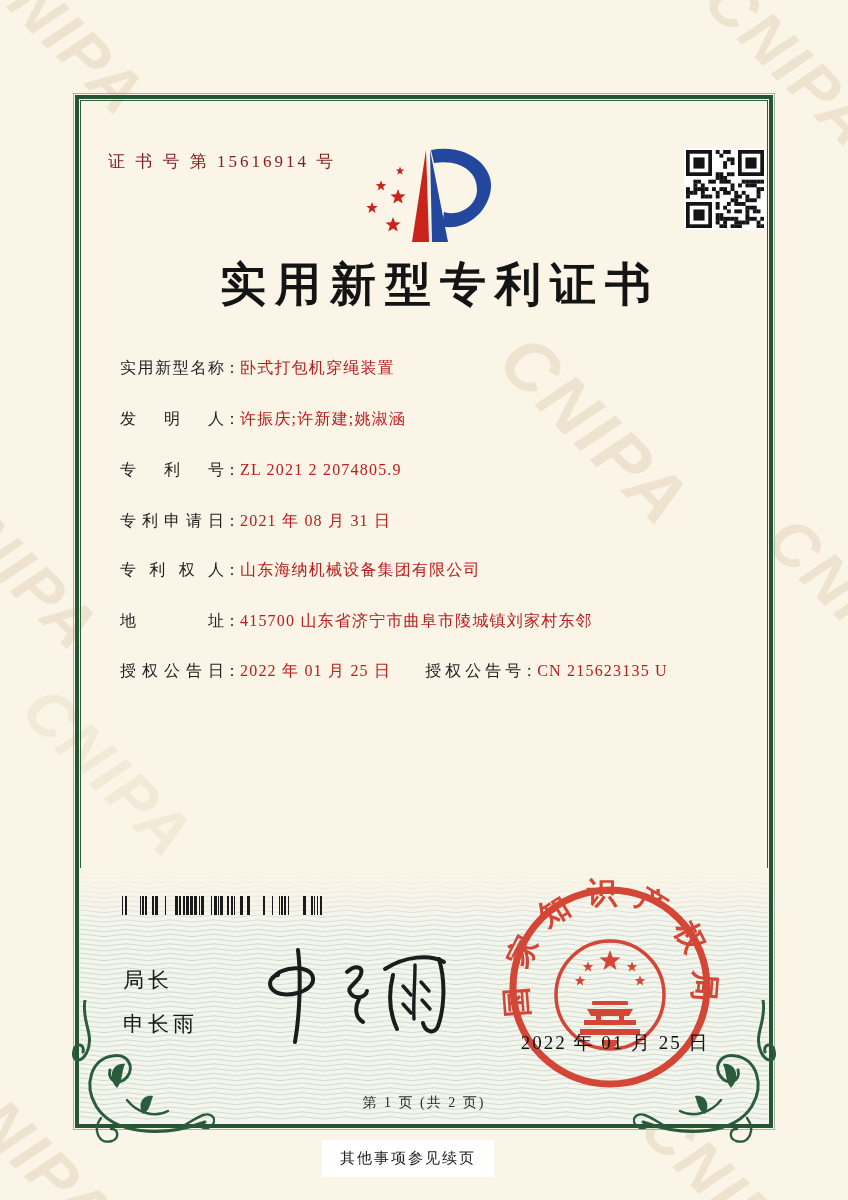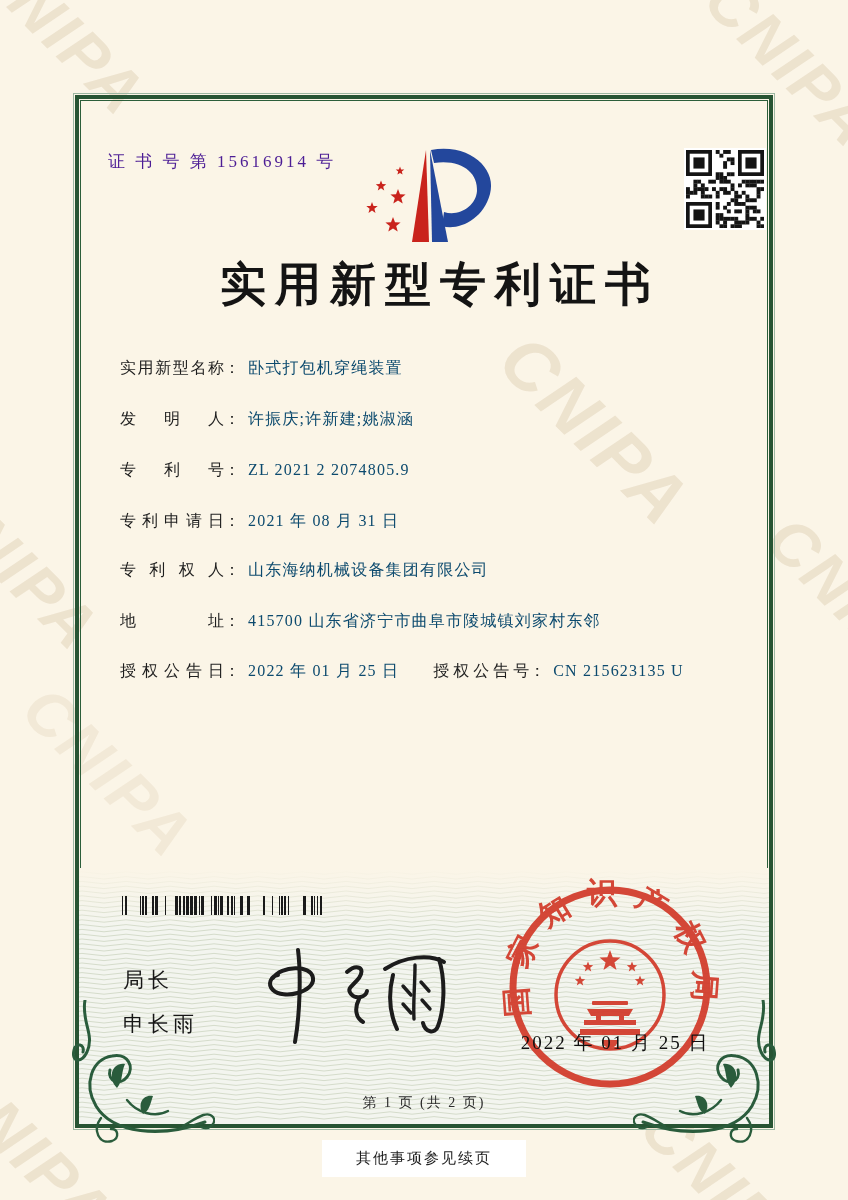--- a/index.html
+++ b/index.html
@@ -24,53 +24,53 @@
              background:#f3f5ef;z-index:1;}
   .wave-fade{position:absolute;left:0;right:0;top:0;height:60px;
              background:linear-gradient(#fbf5e7,rgba(251,245,231,0));z-index:2;}
 
   .ornament{position:absolute;width:150px;height:150px;z-index:3;}
   .ornament.left{left:-14px;bottom:-26px;}
   .ornament.right{right:-14px;bottom:-26px;transform:scaleX(-1);}
 
   
   .cert-no{position:absolute;left:108px;top:150px;font-size:17px;letter-spacing:3px;
-           color:#4c1d95;z-index:5;}
+           color:#7f1d1d;z-index:5;}
   .logo{position:absolute;left:356px;top:136px;z-index:5;}
   .qr{position:absolute;left:684px;top:148px;z-index:5;background:#fff;padding:2px;}
 
   .title{position:absolute;left:16px;width:848px;top:254px;text-align:center;
          font-size:46px;font-weight:600;letter-spacing:9px;color:#141414;z-index:5;}
 
   
   .fields{position:absolute;left:120px;top:0;width:640px;z-index:5;font-size:16px;}
   .frow{position:absolute;left:0;white-space:nowrap;}
   .flabel{display:inline-block;width:104px;text-align:justify;text-align-last:justify;
           color:#1e1e1e;vertical-align:top;}
   .fcolon{display:inline-block;width:16px;color:#1e1e1e;}
-  .fvalue{display:inline-block;margin-left:8px;letter-spacing:1.2px;color:#0c4a6e;}
+  .fvalue{display:inline-block;letter-spacing:1.2px;color:#b91c1c;}
   .pair2{margin-left:34px;}
 
   
   .body-text{position:absolute;left:120px;top:698px;width:634px;z-index:5;
              font-size:17px;line-height:1.74;letter-spacing:0.8px;text-align:justify;color:#1c1c1c;}
   .body-text p{margin:0;text-indent:2em;}
 
   .barcode{position:absolute;left:122px;top:896px;z-index:5;}
 
   .sig-label{position:absolute;left:123px;font-size:21px;letter-spacing:4px;color:#161616;z-index:5;}
   .signature{position:absolute;left:243px;top:942px;z-index:6;}
 
   .seal{position:absolute;left:500px;top:877px;z-index:6;}
   .seal-date{position:absolute;left:515px;top:1030px;width:200px;text-align:center;
              font-size:19px;letter-spacing:2px;color:#101010;z-index:7;}
 
   .page-num{position:absolute;left:0;width:848px;top:1094px;text-align:center;
             font-size:14px;letter-spacing:2px;color:#2a2a2a;z-index:5;}
-  .cont-note{position:absolute;left:322px;top:1140px;width:204px;background:#ffffff;
+  .cont-note{position:absolute;left:322px;top:1140px;width:172px;background:#ffffff;
              text-align:center;padding:9px 0;font-size:15px;letter-spacing:2px;
              color:#1c1c1c;z-index:5;}
 </style>
 </head>
 <body>
 
 <div class="page">
 
   <div class="wm" style="left:60px;top:30px">CNIPA</div>
   <div class="wm" style="left:790px;top:62px">CNIPA</div>

